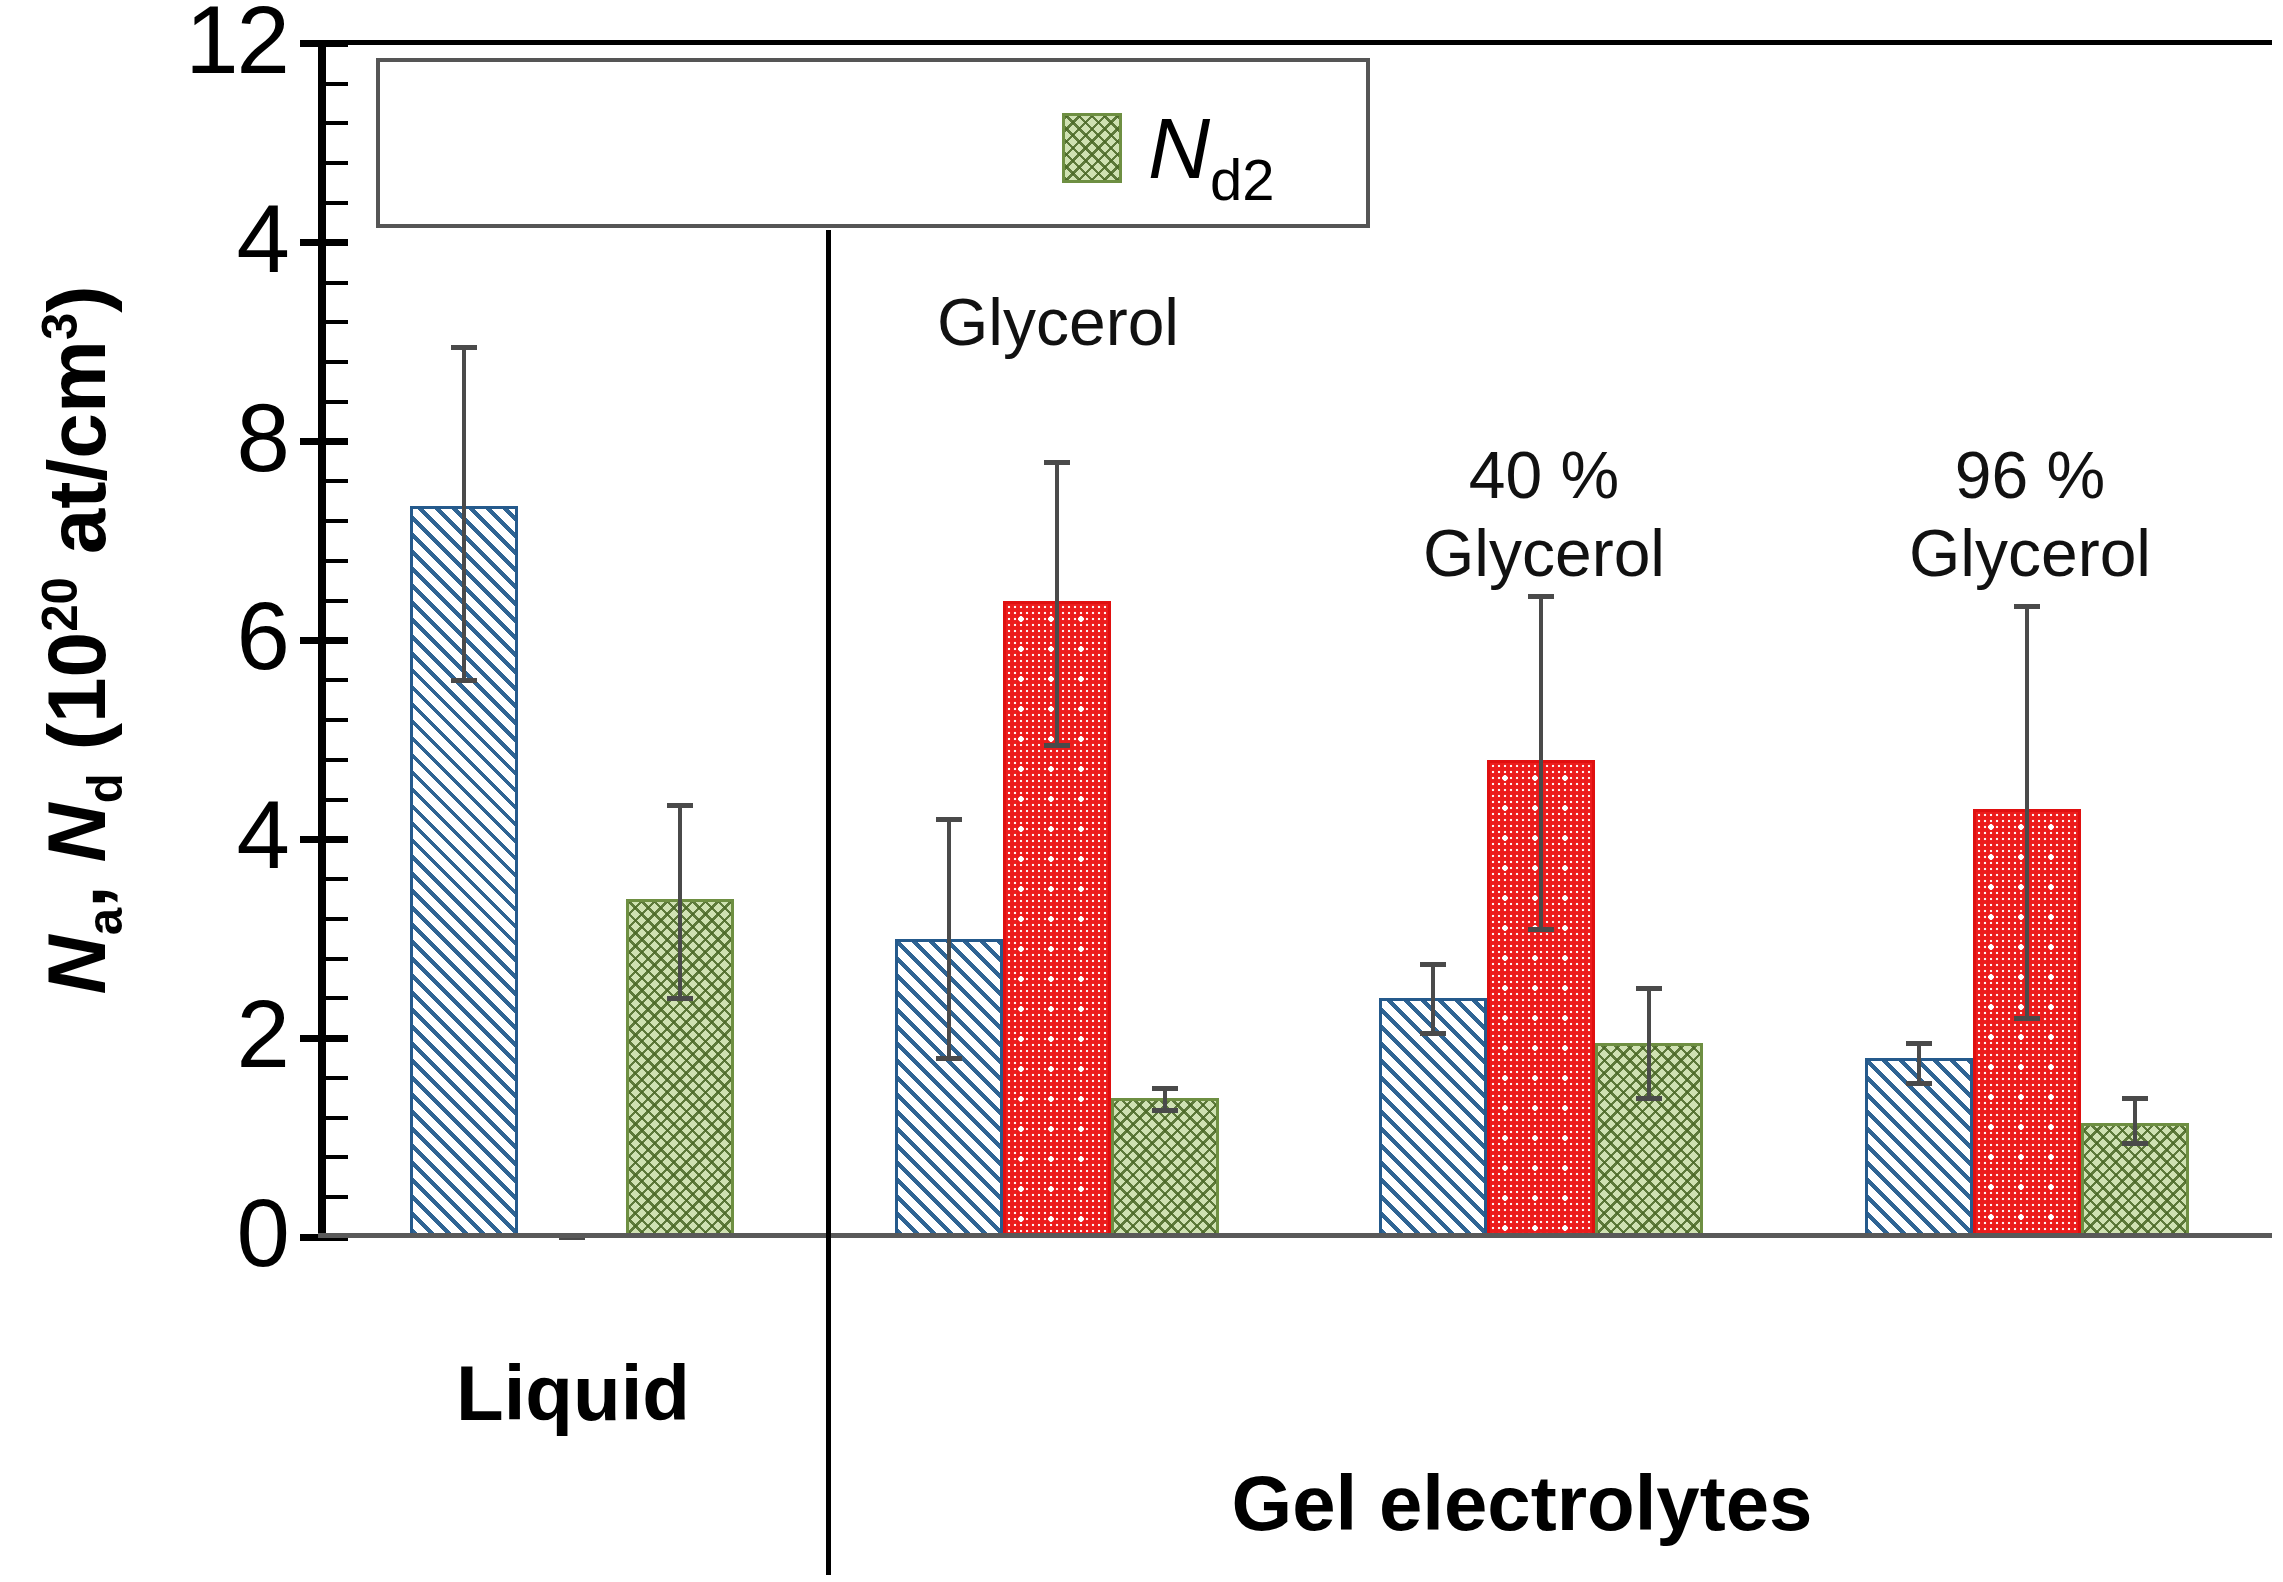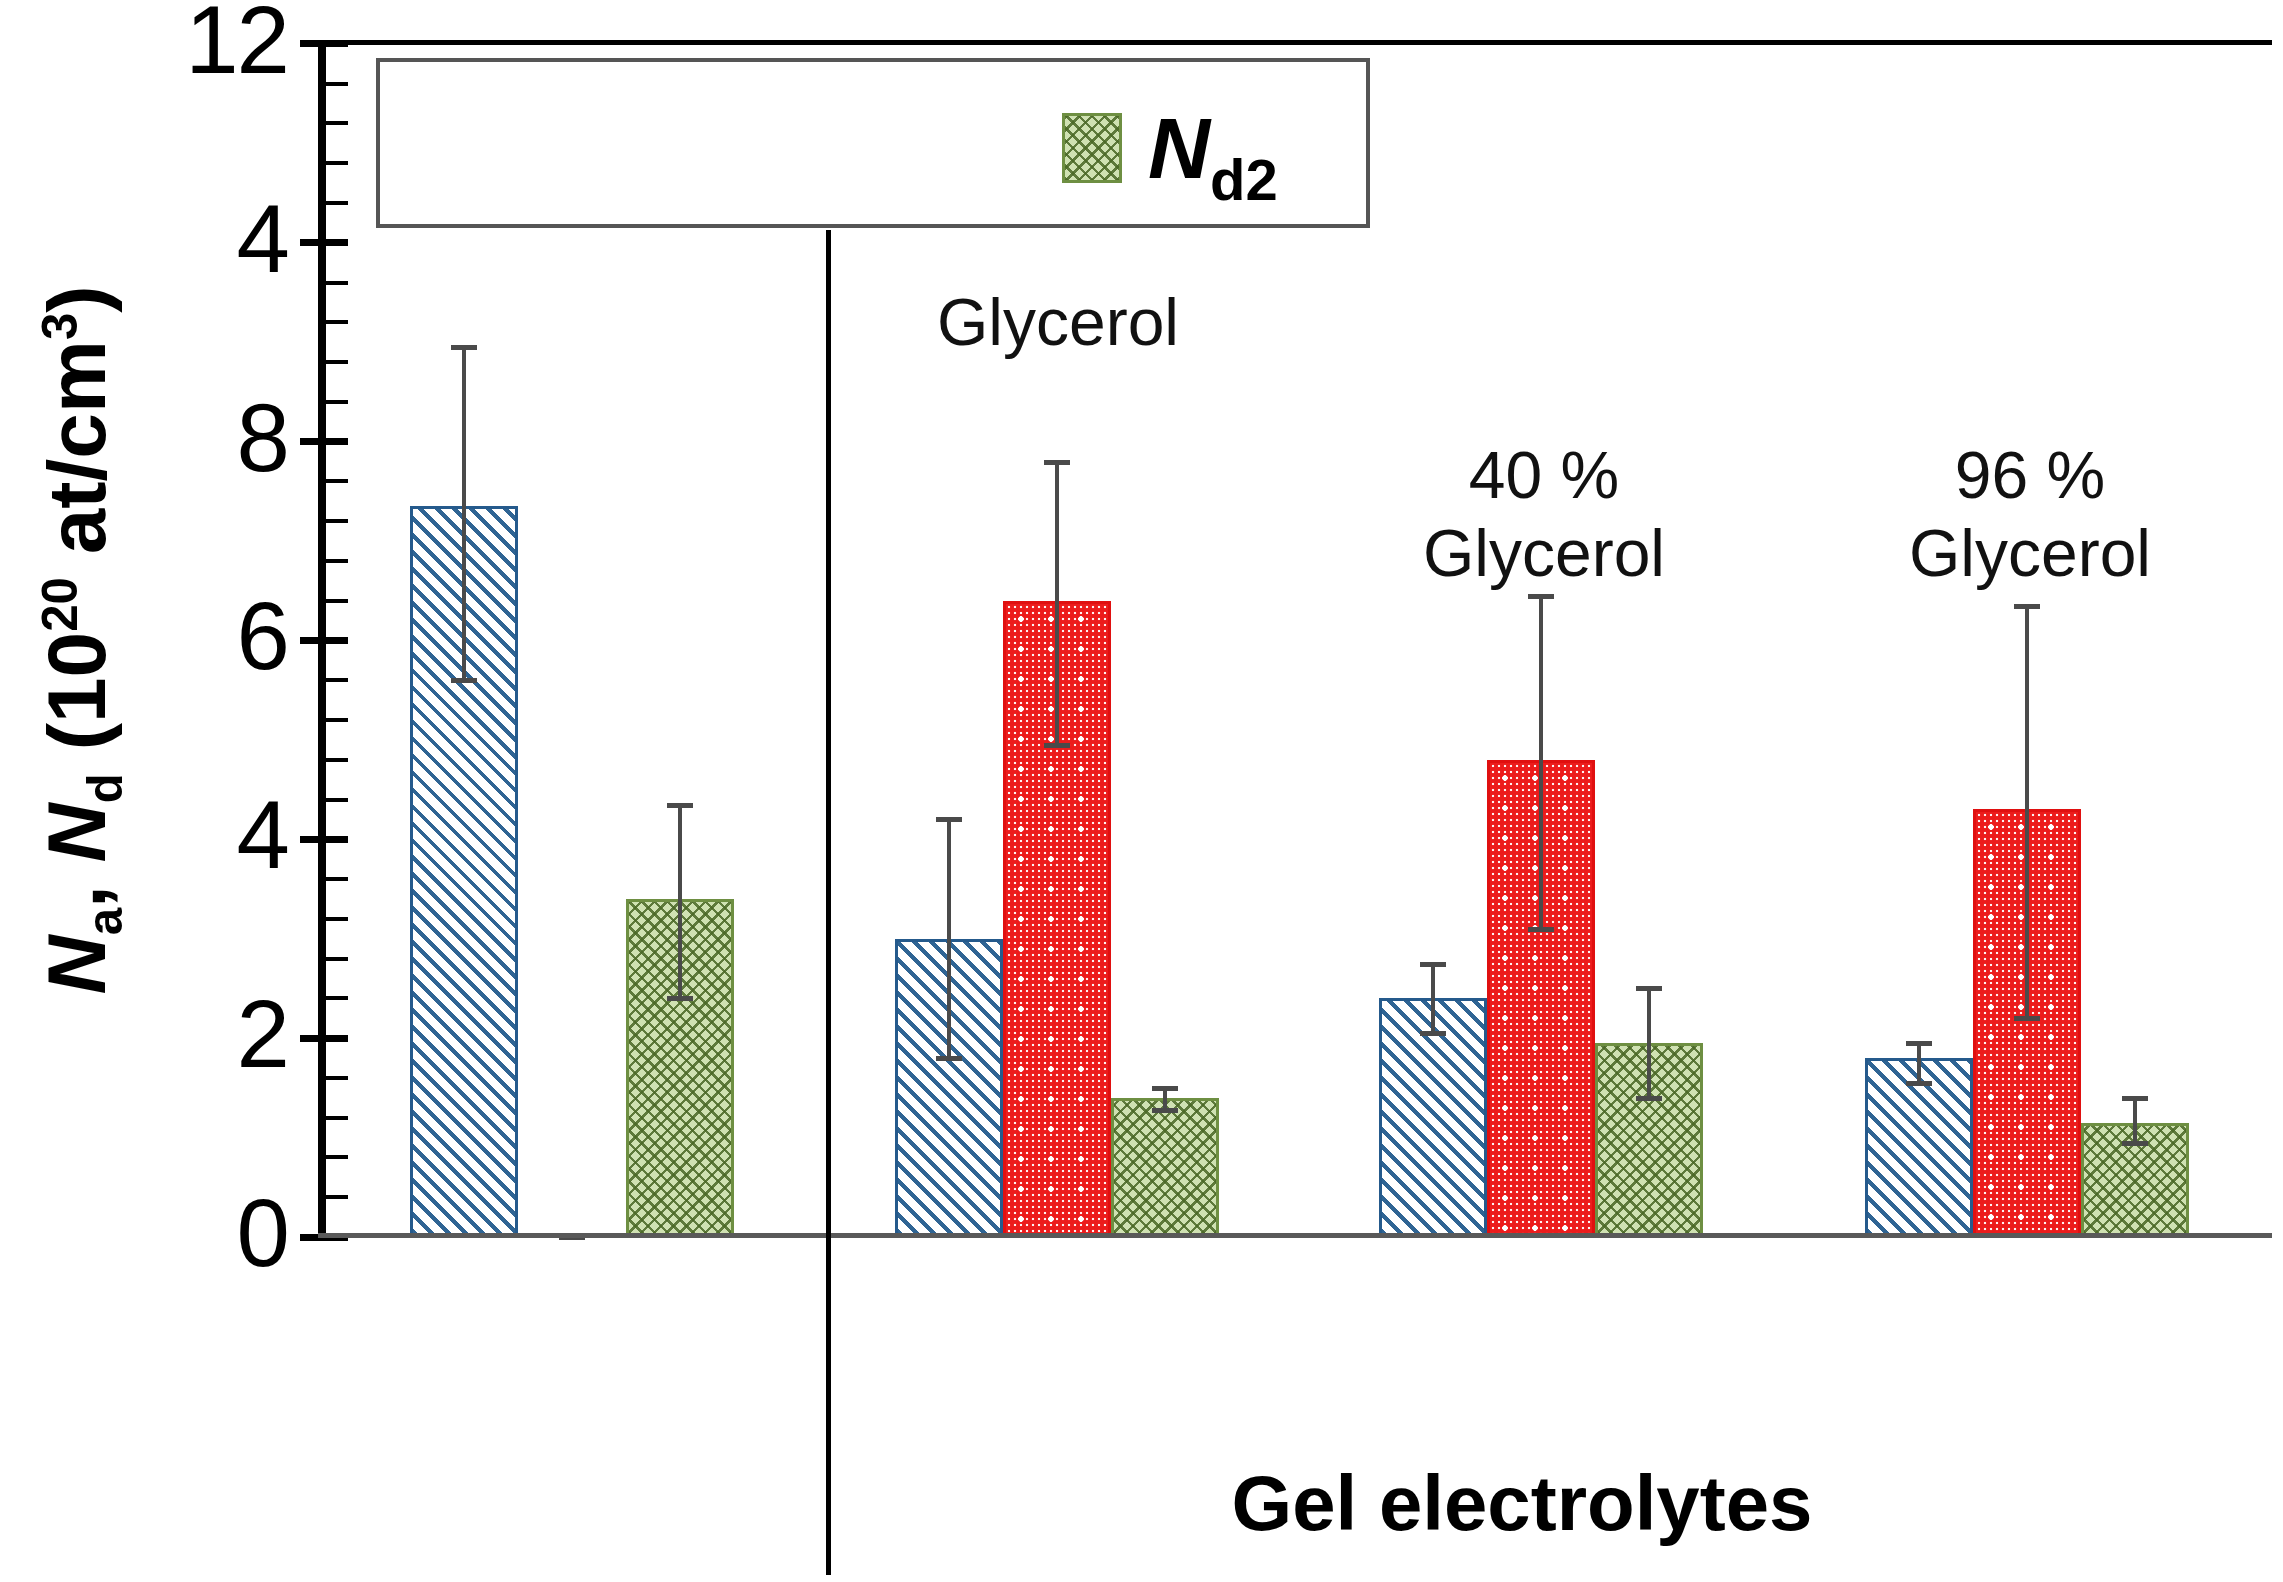--- a/index.html
+++ b/index.html
@@ -186,29 +186,30 @@
         <div>40 %</div>
         <div>Glycerol</div>
       </div>
       <div class="group-label" style="left: 1810px; top: 436px;">
         <div>96 %</div>
         <div>Glycerol</div>
       </div>
     </div>
 
   <div class="legend">
-    <div class="legend-item" style="left:682px;font-weight:bold;">
+    <div class="legend-item" style="left:682px;">
       <span class="legend-swatch pat-green"></span>
       <span class="legend-label"><span>N</span><sub>d2</sub></span>
     </div>
   </div>
 
   <div class="y-title">
     <span class="it">N</span><sub>a</sub><span>, </span><span class="it">N</span><sub>d</sub><span> (10</span><sup>20</sup><span> at/cm</span><sup>3</sup><span>)</span>
   </div>
 
   <div class="section-label" style="left:353px;top:1332px;width:440px;">
+    <div>Liquid</div>
   </div>
   <div class="section-label" style="left:1222px;top:1442px;width:600px;">
     <div>Gel electrolytes</div>
   </div>
 
 </div>
 
 </body></html>

